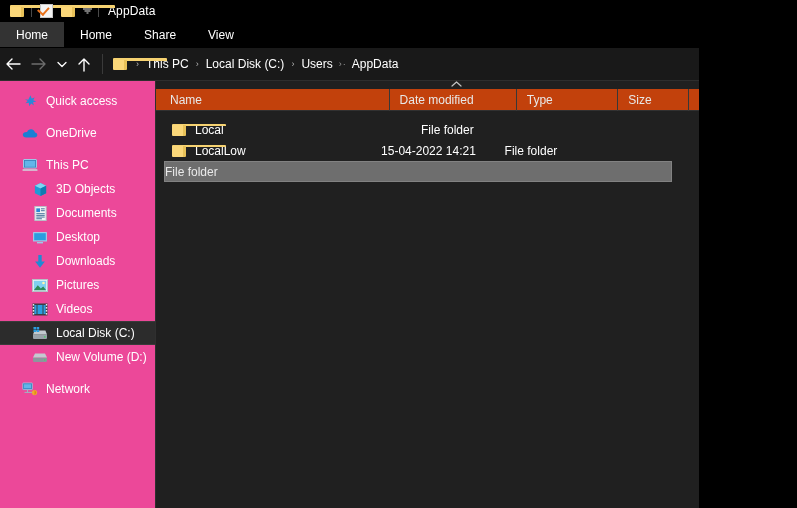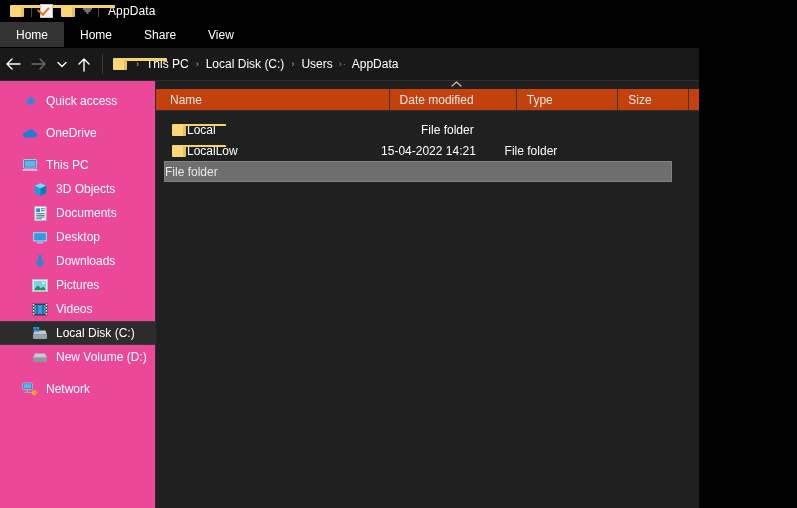--- a/index.html
+++ b/index.html
@@ -104,21 +104,21 @@
   .col-size { width: 81px; }
   .col-tail { flex: 1; border-left: 1px solid #383838; }
 
   .filelist { padding-top: 8px; }
   .frow {
     height: 21px; display: flex; align-items: center; margin: 0 27px 0 8px;
     color: #ffffff; font-size: 12px; border: 1px solid transparent;
   }
   .frow.selected { background: #6e6e6e; border: 1px solid #828282; }
   .fcell { display: flex; align-items: center; white-space: nowrap; overflow: hidden; }
-  .fcell-name { width: 256px; padding-left: 6px; }
+  .fcell-name { width: 256px; padding-left: 6px; gap: 8px; }
   .fcell-date { width: 147px; }
   .fcell-type { width: 117px; }
   .fcell-size { width: 81px; }
   .frow.selected .fcell-date, .frow.selected .fcell-type { color: #eaeaea; }
 
   
   svg { display: block; }
 </style>
 </head>
 <body>

